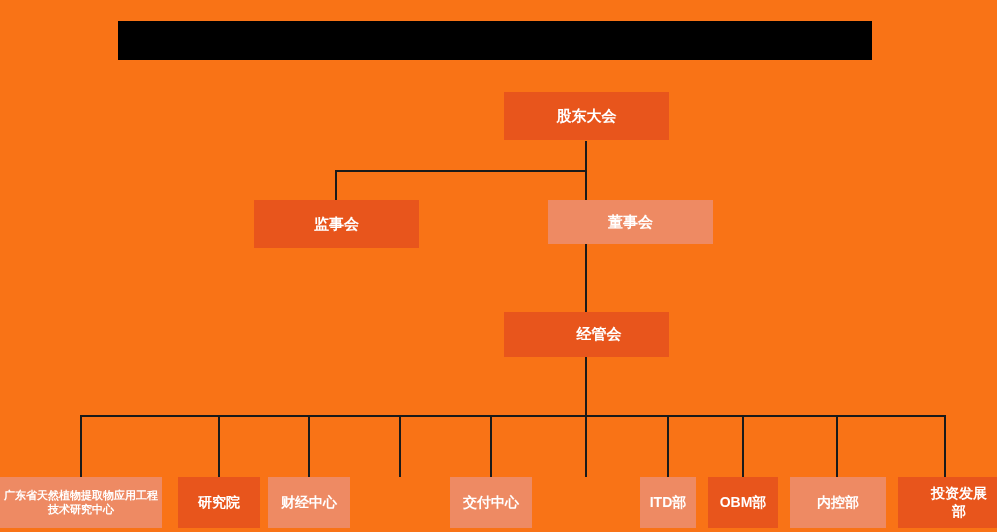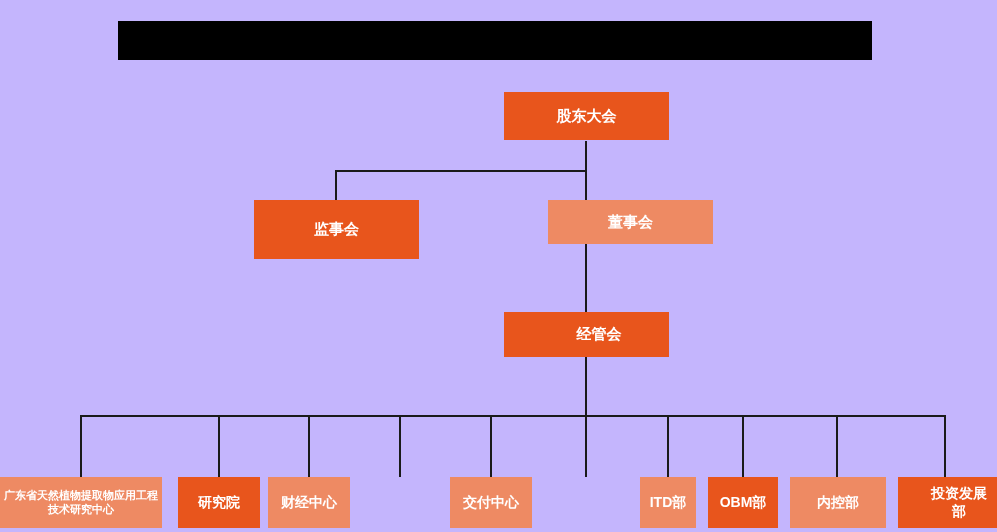--- a/index.html
+++ b/index.html
@@ -7,21 +7,21 @@
     padding: 0;
     background: #ffffff;
   }
   body {
     font-family: "Liberation Sans", "DejaVu Sans", sans-serif;
   }
   #canvas {
     position: relative;
     width: 997px;
     height: 532px;
-    background: #c4b5fd;
+    background: #f97316;
     overflow: hidden;
   }
   .redacted-bar {
     position: absolute;
     background: #000000;
   }
   .node {
     position: absolute;
     box-sizing: border-box;
     display: flex;
@@ -76,21 +76,21 @@
   <div class="line v" style="left:399px; top:415px; height:62px;"></div>
   <div class="line v" style="left:490px; top:415px; height:62px;"></div>
   <div class="line v" style="left:585px; top:415px; height:62px;"></div>
   <div class="line v" style="left:667px; top:415px; height:62px;"></div>
   <div class="line v" style="left:742px; top:415px; height:62px;"></div>
   <div class="line v" style="left:836px; top:415px; height:62px;"></div>
   <div class="line v" style="left:944px; top:415px; height:62px;"></div>
 
   <div class="node dark node-lg" style="left:504px; top:92px; width:165px; height:48px;">股东大会</div>
 
-  <div class="node dark node-lg" style="left:254px; top:200px; width:165px; height:59px;">监事会</div>
+  <div class="node dark node-lg" style="left:254px; top:200px; width:165px; height:48px;">监事会</div>
 
   <div class="node light node-lg" style="left:504px; top:200px; width:165px; height:44px;margin-left:44px;">董事会</div>
 
   <div class="node dark node-lg" style="left:504px; top:312px; width:165px; height:45px;padding-left:29px;">经管会</div>
 
   <div class="node light node-xs" style="left:0px; top:477px; width:162px; height:51px;">广东省天然植物提取物应用工程技术研究中心</div>
 
   <div class="node dark node-sm" style="left:178px; top:477px; width:82px; height:51px;">研究院</div>
 
   <div class="node light node-sm" style="left:268px; top:477px; width:82px; height:51px;">财经中心</div>

